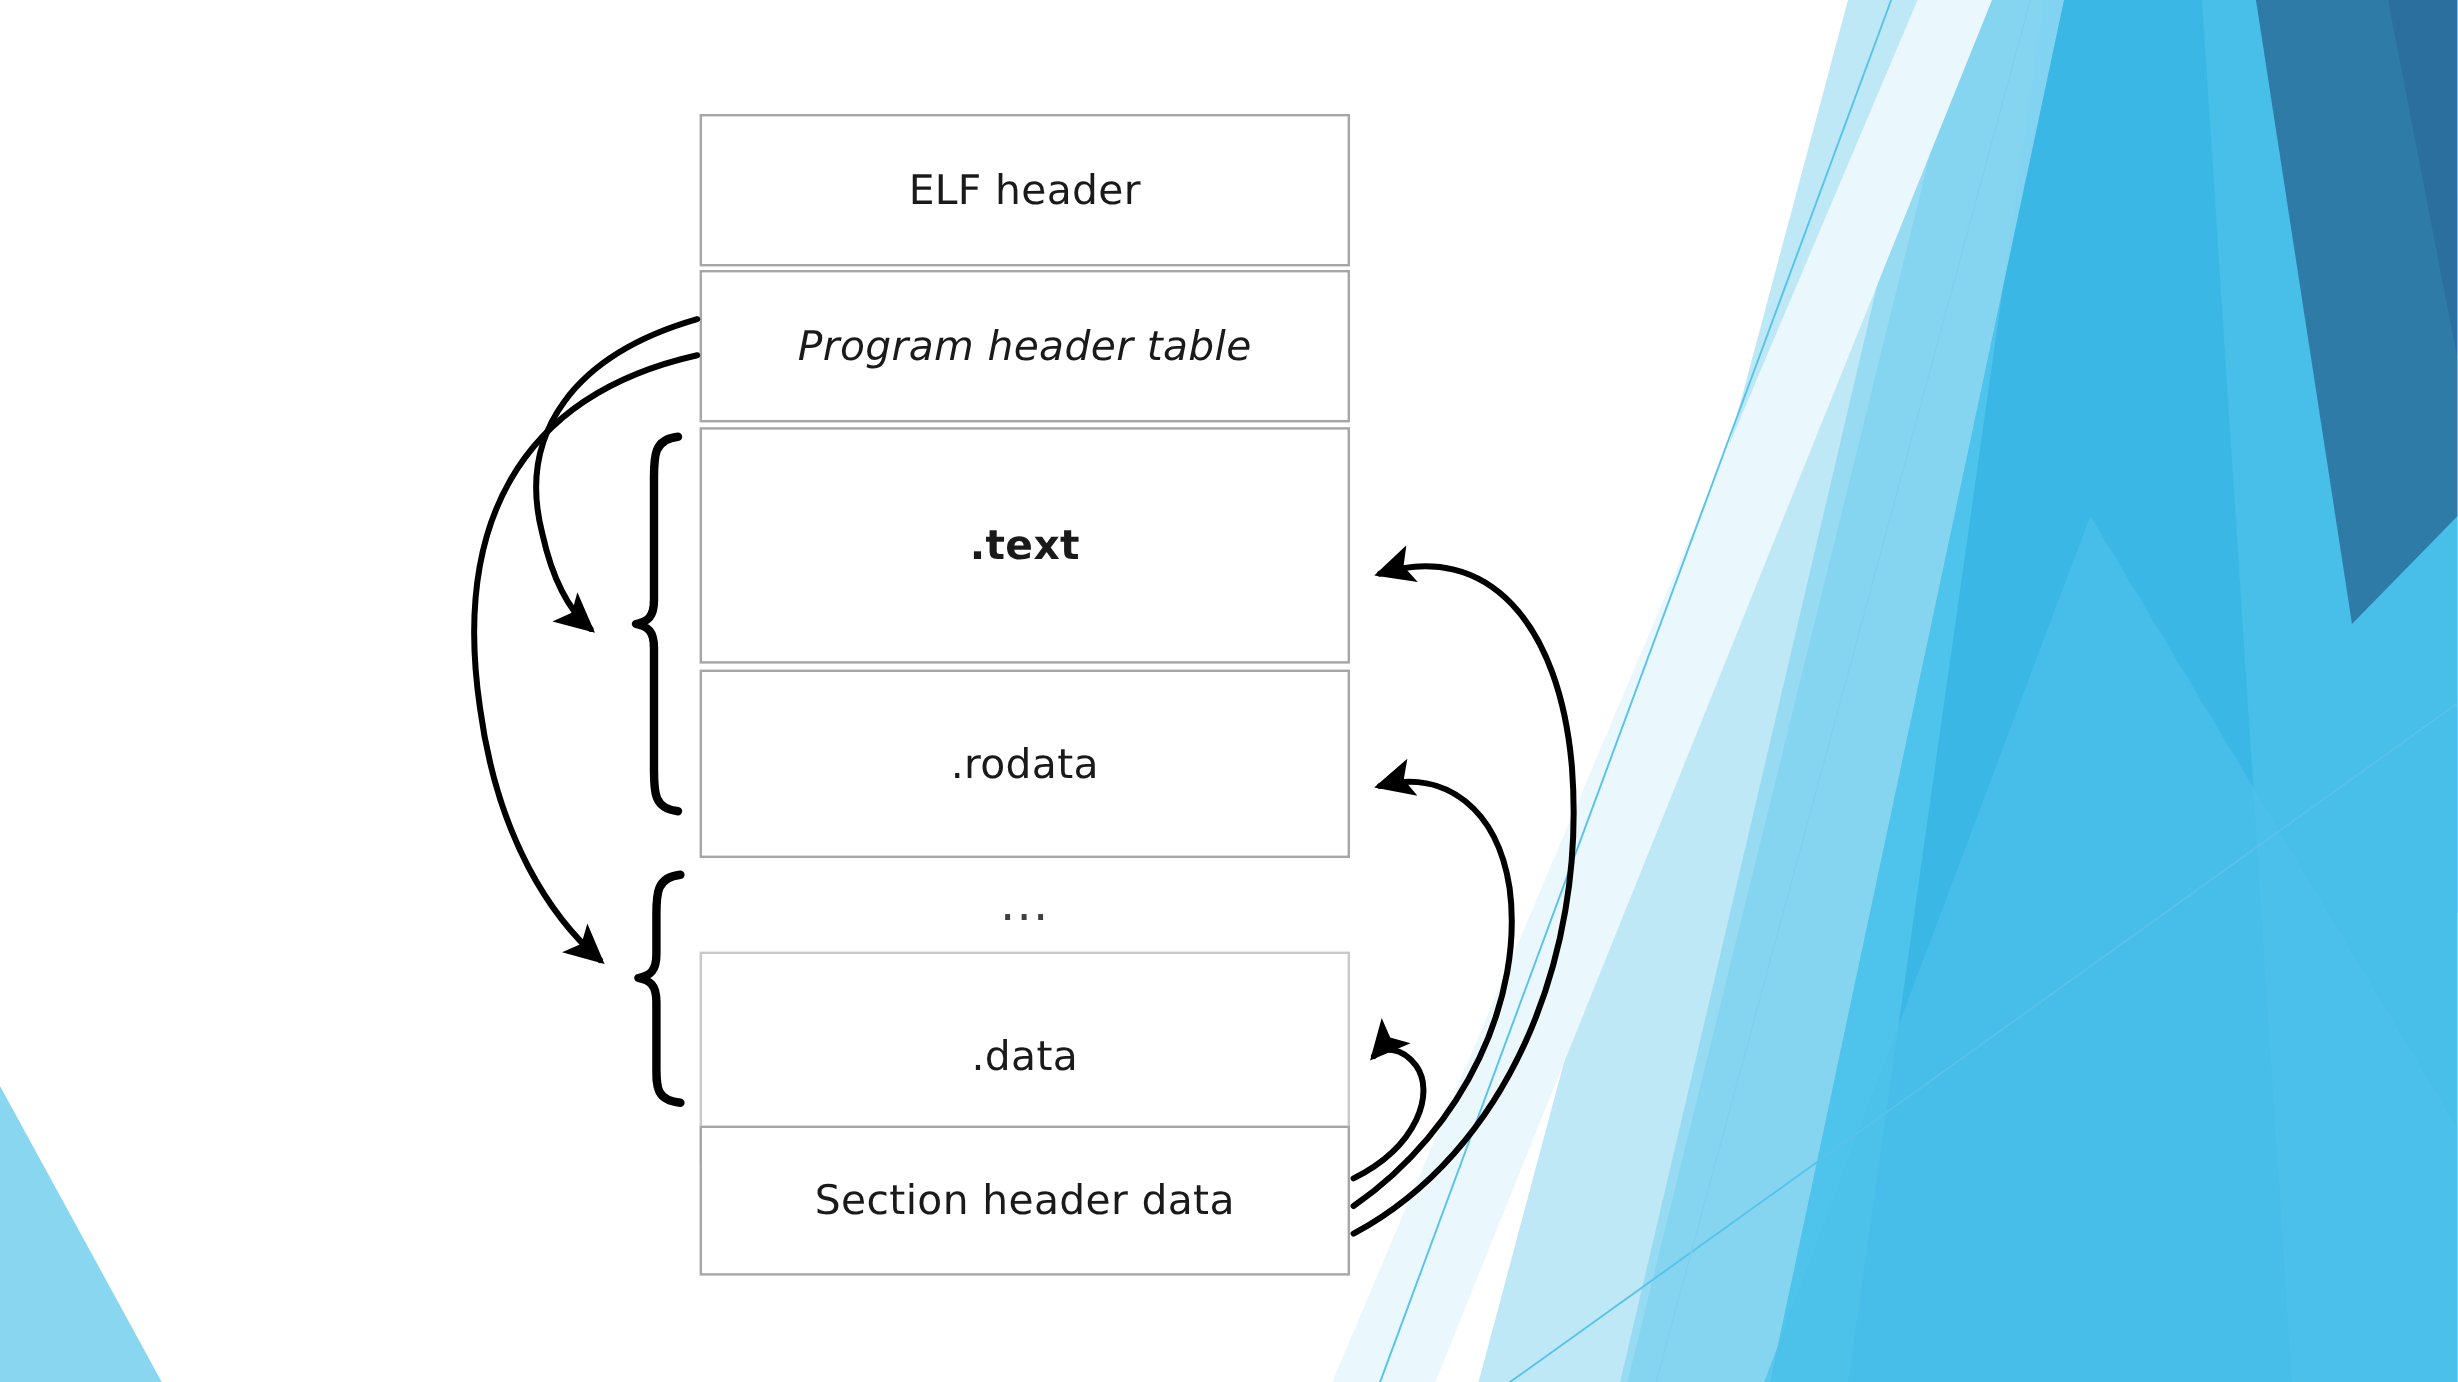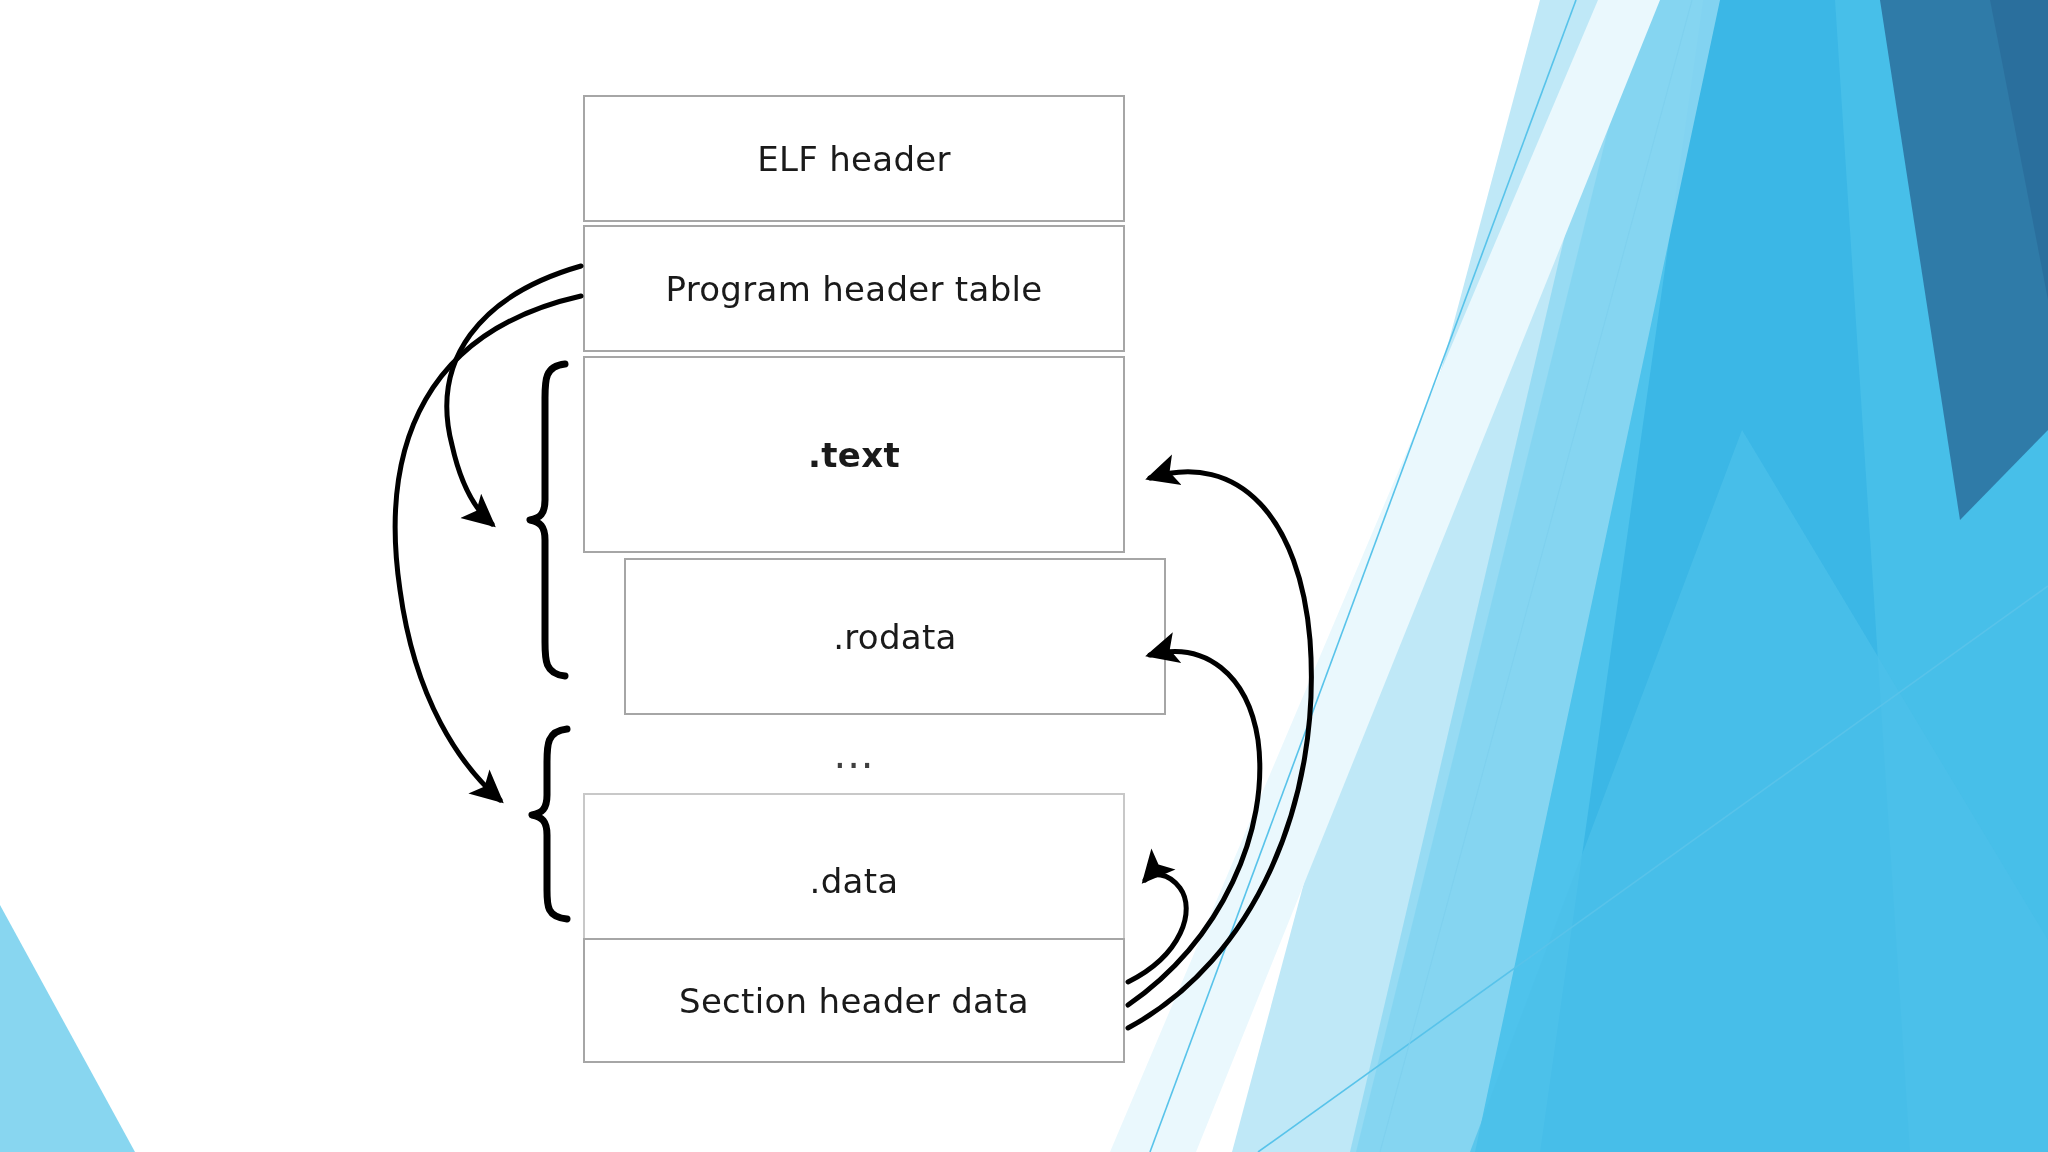--- a/index.html
+++ b/index.html
@@ -97,29 +97,29 @@
     <line x1="1258" y1="1152" x2="2048" y2="586" stroke="#58c3ea" stroke-width="1.6"></line>
     <line x1="1692" y1="0" x2="1380" y2="1152" stroke="#7ed0ee" stroke-width="1.2" opacity="0.8"></line>
   </svg>
 
   <div id="diagram">
 
     <div class="seg-box" style="left:583px; top:95px; width:542px; height:127px;">
       <span class="seg-label">ELF header</span>
     </div>
 
-    <div class="seg-box" style="left:583px; top:225px; width:542px; height:127px;">
+    <div class="seg-box" style="left:583px; top:225px; width:542px; height:127px;font-style:italic;">
       <span class="seg-label">Program header table</span>
     </div>
 
     <div class="seg-box" style="left:583px; top:356px; width:542px; height:197px;font-weight:bold;">
       <span class="seg-label">.text</span>
     </div>
 
-    <div class="seg-box" style="left:583px; top:558px; width:542px; height:157px;margin-left:41px;">
+    <div class="seg-box" style="left:583px; top:558px; width:542px; height:157px;">
       <span class="seg-label">.rodata</span>
     </div>
 
     <div class="gap-label" style="left:583px; top:718px; width:542px; height:72px;">...</div>
 
     <div class="seg-box light" style="left:583px; top:793px; width:542px; height:176px;">
       <span class="seg-label">.data</span>
     </div>
 
     <div class="seg-box" style="left:583px; top:938px; width:542px; height:125px;">

